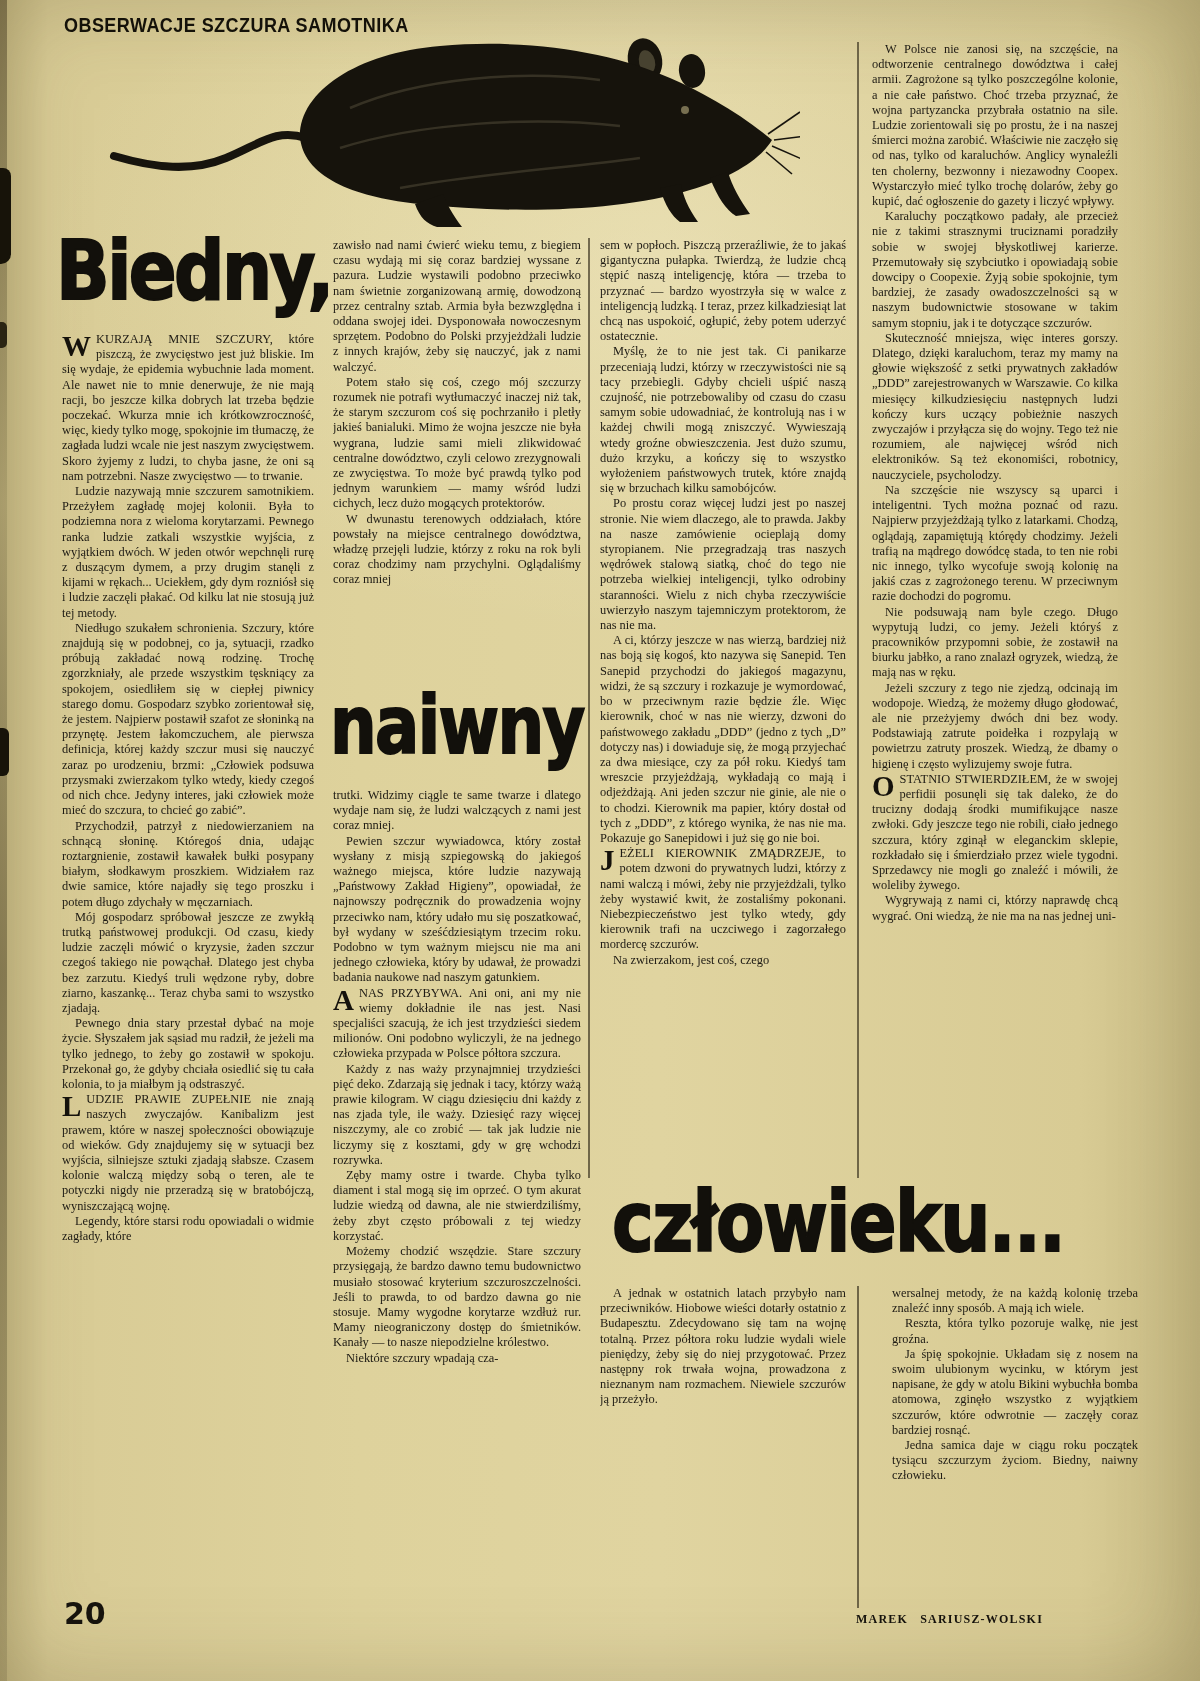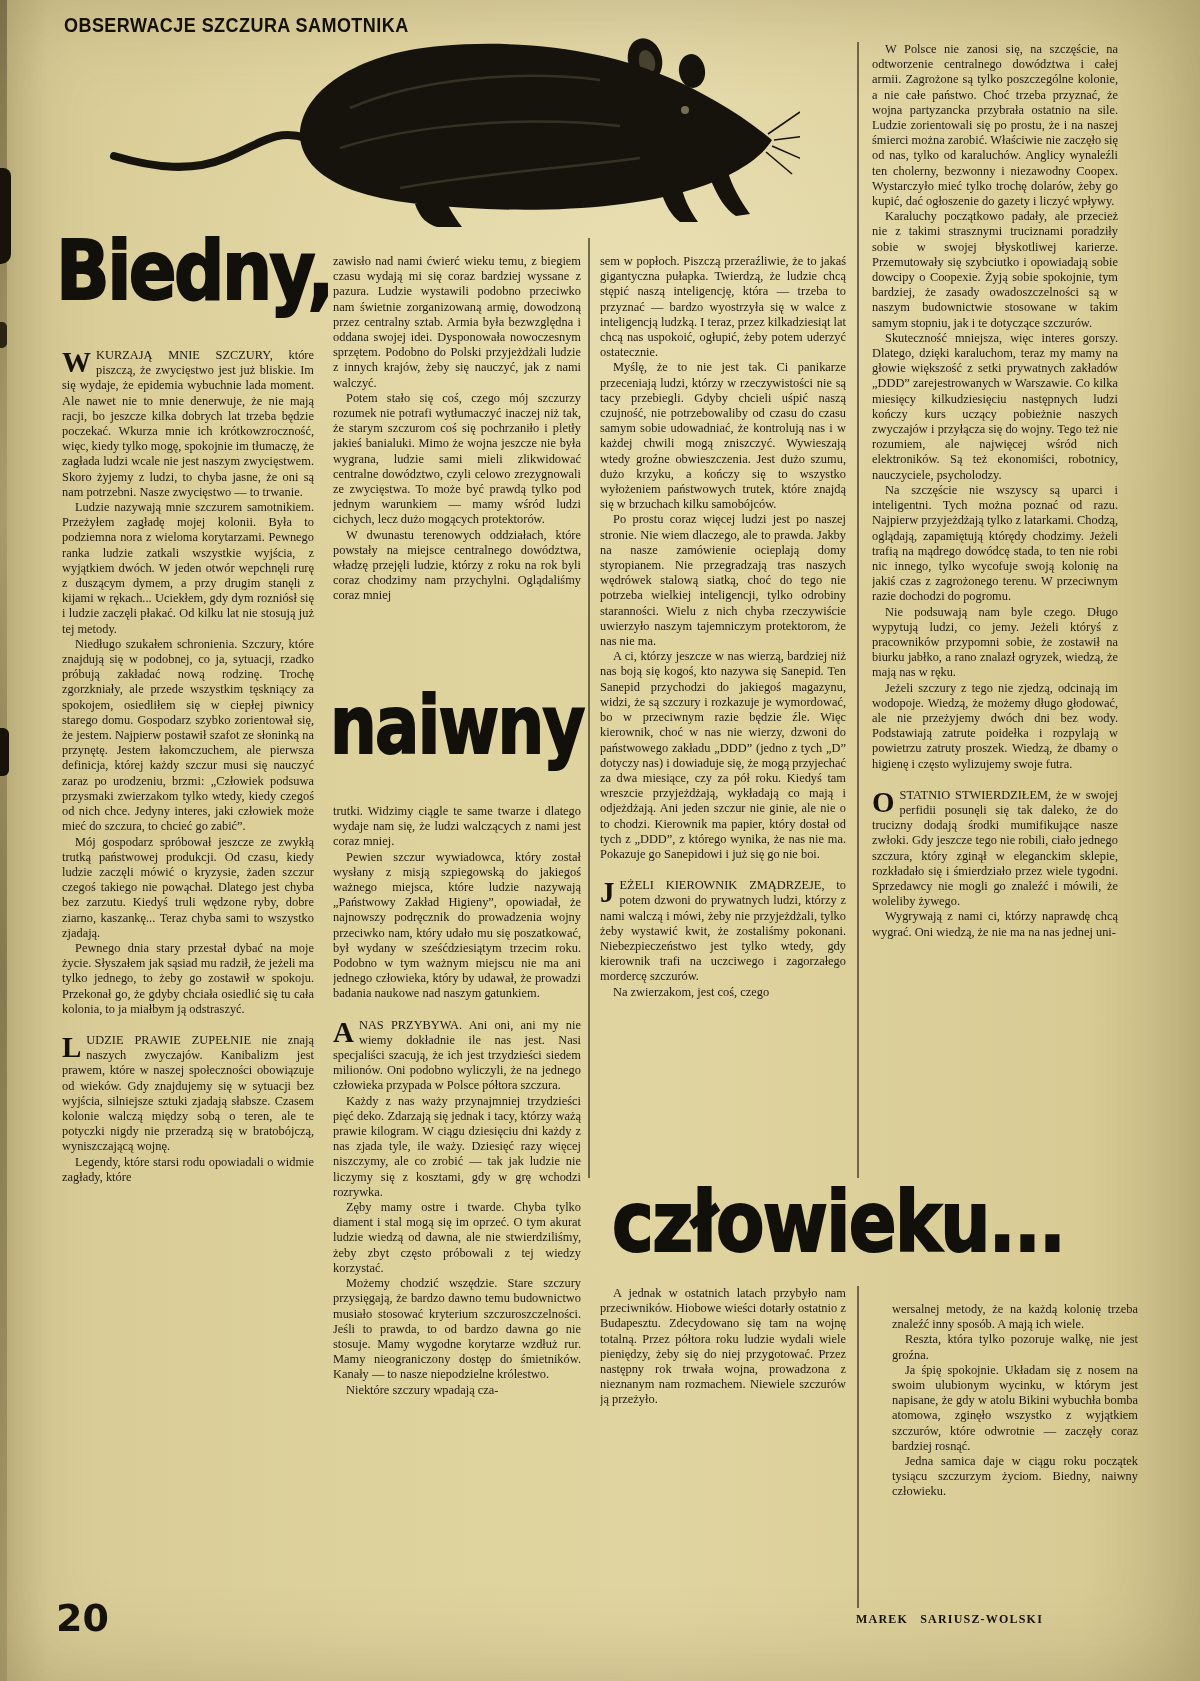--- a/index.html
+++ b/index.html
@@ -36,33 +36,33 @@
     font-size:12.4px; line-height:15.2px; color:#1d1a13; }
   .col1  { left:62px;  top:332px;  width:252px; height:1262px; }
   .col2t { left:333px; top:238px;  width:248px; height:450px;  }
   .col2b { left:333px; top:788px;  width:248px; height:856px;  }
   .col3  { left:600px; top:238px;  width:246px; height:940px;  }
   .col3b { left:600px; top:1286px; width:246px; height:330px;  }
   .col4  { left:872px; top:42px;   width:246px; height:1136px; }
   .col4b { left:892px; top:1286px; width:246px; height:318px;  }
 
   .para { margin:0; text-indent:13px; }
-  .para.dc, .para.cont { text-indent:0;margin-top:16px; }
+  .para.dc, .para.cont { text-indent:0; }
   .dropcap { float:left; font-weight:bold; font-size:29px; line-height:24px; padding:2px 5px 0 0; color:#15120b; }
 
   .vrule { position:absolute; width:2px; background:rgba(52,44,26,.65); }
   .r1 { left:588px; top:238px;  height:940px;  }
   .r2 { left:857px; top:42px;   height:1136px; }
   .r3 { left:857px; top:1286px; height:322px;  }
 
   .author { position:absolute; left:856px; top:1612px; width:262px;
     font-weight:bold; font-size:12px; letter-spacing:1.2px; word-spacing:8px;
     color:#15120c; white-space:nowrap; }
-  .pagenum { position:absolute; left:56px; top:1596px;
-    font-family:"DejaVu Sans",sans-serif; font-weight:bold; font-size:38px; color:#16130d; }
+  .pagenum { position:absolute; left:64px; top:1596px;
+    font-family:"DejaVu Sans",sans-serif; font-weight:bold; font-size:30px; color:#16130d; }
 </style>
 </head>
 <body>
 
 <div class="page">
 
   <div class="edge"></div>
   <div class="blob b1"></div>
   <div class="blob b2"></div>
   <div class="blob b3"></div>
@@ -98,20 +98,21 @@
       <path d="M666,144 L692,166"></path>
     </g>
   </svg>
 
   <h1 class="hl hl1">Biedny,</h1>
 
   <div class="col col1">
       <p class="para dc"><span class="dropcap">W</span>KURZAJĄ MNIE SZCZURY, które piszczą, że zwycięstwo jest już bliskie. Im się wydaje, że epidemia wybuchnie lada moment. Ale nawet nie to mnie denerwuje, że nie mają racji, bo jeszcze kilka dobrych lat trzeba będzie poczekać. Wkurza mnie ich krótkowzroczność, więc, kiedy tylko mogę, spokojnie im tłumaczę, że zagłada ludzi wcale nie jest naszym zwycięstwem. Skoro żyjemy z ludzi, to chyba jasne, że oni są nam potrzebni. Nasze zwycięstwo — to trwanie.</p>
       <p class="para">Ludzie nazywają mnie szczurem samotnikiem. Przeżyłem zagładę mojej kolonii. Była to podziemna nora z wieloma korytarzami. Pewnego ranka ludzie zatkali wszystkie wyjścia, z wyjątkiem dwóch. W jeden otwór wepchnęli rurę z duszącym dymem, a przy drugim stanęli z kijami w rękach... Uciekłem, gdy dym rozniósł się i ludzie zaczęli płakać. Od kilku lat nie stosują już tej metody.</p>
       <p class="para">Niedługo szukałem schronienia. Szczury, które znajdują się w podobnej, co ja, sytuacji, rzadko próbują zakładać nową rodzinę. Trochę zgorzkniały, ale przede wszystkim tęskniący za spokojem, osiedliłem się w ciepłej piwnicy starego domu. Gospodarz szybko zorientował się, że jestem. Najpierw postawił szafot ze słoninką na przynętę. Jestem łakomczuchem, ale pierwsza definicja, której każdy szczur musi się nauczyć zaraz po urodzeniu, brzmi: „Człowiek podsuwa przysmaki zwierzakom tylko wtedy, kiedy czegoś od nich chce. Jedyny interes, jaki człowiek może mieć do szczura, to chcieć go zabić”.</p>
+      <p class="para">Przychodził, patrzył z niedowierzaniem na schnącą słoninę. Któregoś dnia, udając roztargnienie, zostawił kawałek bułki posypany białym, słodkawym proszkiem. Widziałem raz dwie samice, które najadły się tego proszku i potem długo zdychały w męczarniach.</p>
       <p class="para">Mój gospodarz spróbował jeszcze ze zwykłą trutką państwowej produkcji. Od czasu, kiedy ludzie zaczęli mówić o kryzysie, żaden szczur czegoś takiego nie powąchał. Dlatego jest chyba bez zarzutu. Kiedyś truli wędzone ryby, dobre ziarno, kaszankę... Teraz chyba sami to wszystko zjadają.</p>
       <p class="para">Pewnego dnia stary przestał dybać na moje życie. Słyszałem jak sąsiad mu radził, że jeżeli ma tylko jednego, to żeby go zostawił w spokoju. Przekonał go, że gdyby chciała osiedlić się tu cała kolonia, to ja miałbym ją odstraszyć.</p>
       <p class="para dc"><span class="dropcap">L</span>UDZIE PRAWIE ZUPEŁNIE nie znają naszych zwyczajów. Kanibalizm jest prawem, które w naszej społeczności obowiązuje od wieków. Gdy znajdujemy się w sytuacji bez wyjścia, silniejsze sztuki zjadają słabsze. Czasem kolonie walczą między sobą o teren, ale te potyczki nigdy nie przeradzą się w bratobójczą, wyniszczającą wojnę.</p>
       <p class="para">Legendy, które starsi rodu opowiadali o widmie zagłady, które</p>
     </div>
 
   <div class="col col2t">
       <p class="para cont">zawisło nad nami ćwierć wieku temu, z biegiem czasu wydają mi się coraz bardziej wyssane z pazura. Ludzie wystawili podobno przeciwko nam świetnie zorganizowaną armię, dowodzoną przez centralny sztab. Armia była bezwzględna i oddana swojej idei. Dysponowała nowoczesnym sprzętem. Podobno do Polski przyjeżdżali ludzie z innych krajów, żeby się nauczyć, jak z nami walczyć.</p>
       <p class="para">Potem stało się coś, czego mój szczurzy rozumek nie potrafi wytłumaczyć inaczej niż tak, że starym szczurom coś się pochrzaniło i pletły jakieś banialuki. Mimo że wojna jeszcze nie była wygrana, ludzie sami mieli zlikwidować centralne dowództwo, czyli celowo zrezygnowali ze zwycięstwa. To może być prawdą tylko pod jednym warunkiem — mamy wśród ludzi cichych, lecz dużo mogących protektorów.</p>
       <p class="para">W dwunastu terenowych oddziałach, które powstały na miejsce centralnego dowództwa, władzę przejęli ludzie, którzy z roku na rok byli coraz chodzimy nam przychylni. Oglądaliśmy coraz mniej</p>

